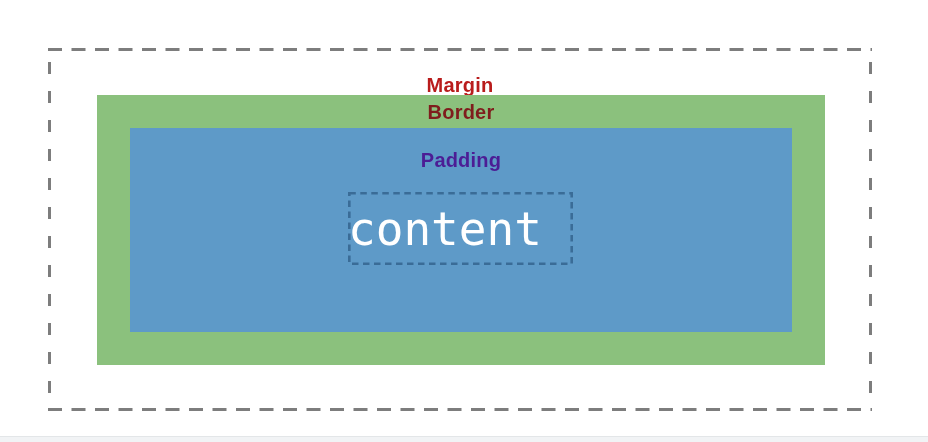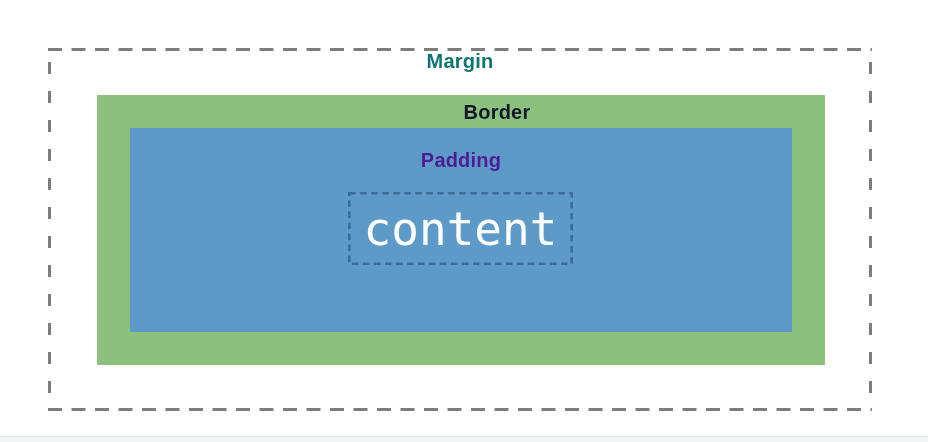--- a/index.html
+++ b/index.html
@@ -34,51 +34,50 @@
   .layer-label {
     position: absolute;
     left: 0;
     width: 100%;
     text-align: center;
     font-size: 20px;
     font-weight: 600;
     line-height: 24px;
     letter-spacing: 0.2px;
   }
-  .margin-label { top: 1px; color: #0f766e; }
+  .margin-label { top: 25px; color: #b91c1c; }
   
   .border-box {
     position: absolute;
     left: 49px;
     top: 47px;
     width: 728px;
     height: 270px;
     background: #8bc17d;
   }
-  .border-label { top: 5px; color: #0f172a; margin-left: 36px; }
+  .border-label { top: 5px; color: #7f1d1d; }
   
   .padding-box {
     position: absolute;
     left: 33px;
     top: 33px;
     width: 662px;
     height: 204px;
     background: #5e9ac8;
   }
   .padding-label { top: 20px; color: #4c1d95; }
   
   .content-box {
     position: absolute;
     left: 218px;
     top: 64px;
     width: 225px;
     height: 73px;
     display: flex;
     align-items: center;
-    justify-content: center;
   }
   .content-box > svg.dash-frame {
     position: absolute;
     inset: 0;
     width: 100%;
     height: 100%;
     display: block;
     pointer-events: none;
   }
   .content-label {

